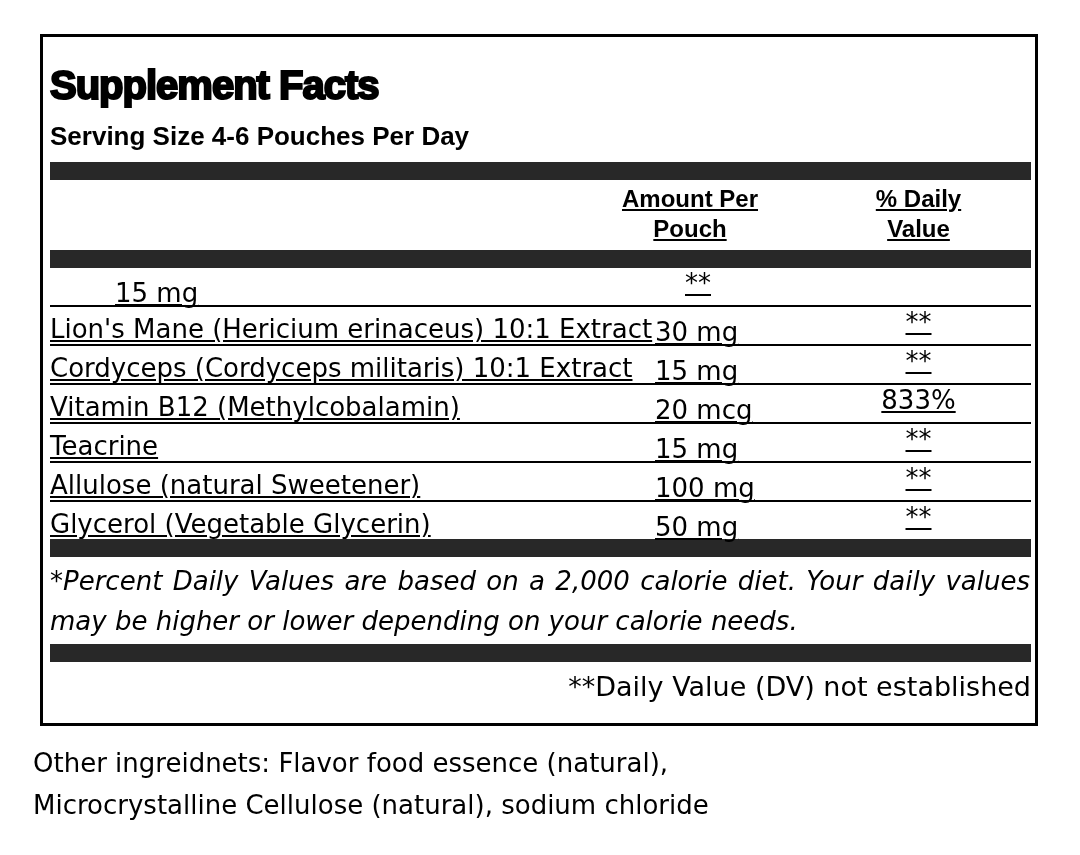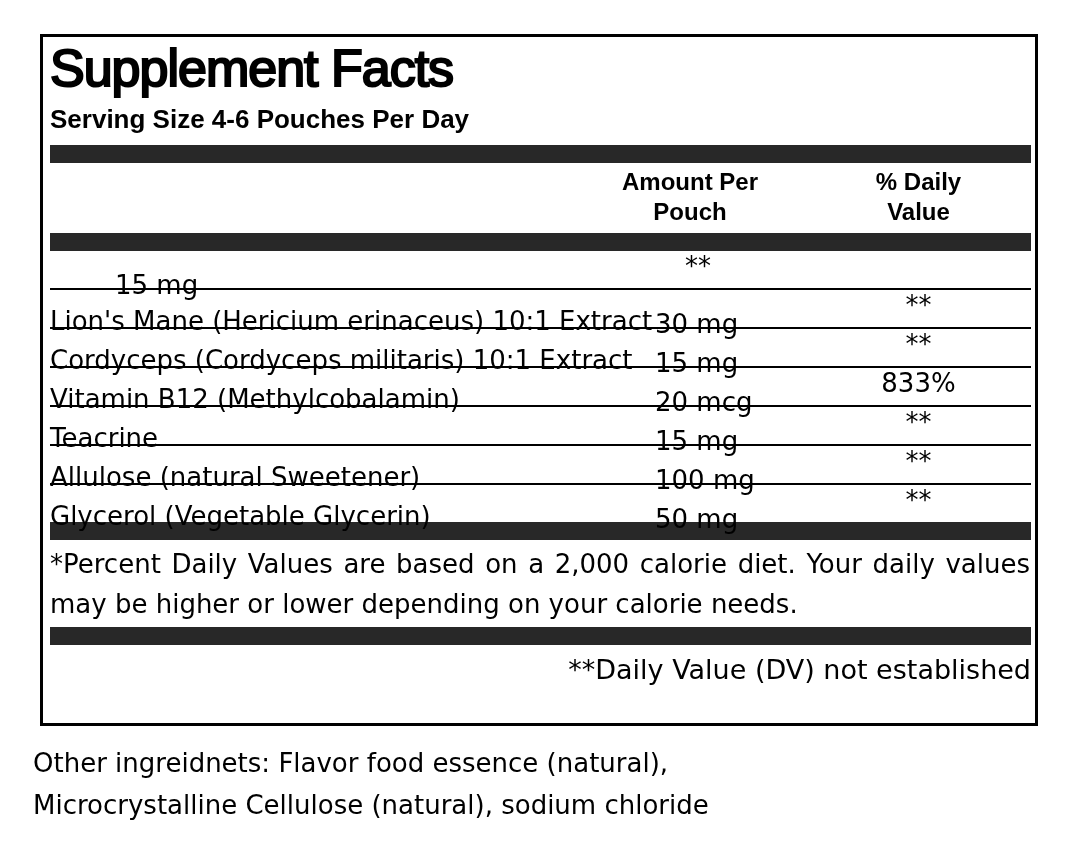--- a/index.html
+++ b/index.html
@@ -17,42 +17,43 @@
     width: 998px;
     height: 692px;
     margin: 34px 0 0 40px;
     border: 3px solid #000;
     padding: 0 4px 0 7px;
     background: #fff;
     overflow: hidden;
   }
 
   .panel-title {
-    margin: 0 0 4px 0;
+    margin: 17px 0 4px 0;
     font-family: "Liberation Sans", sans-serif;
-    font-weight: 400;
-    font-size: 52px;
+    font-weight: 700;
+    font-size: 40px;
     line-height: 62px;
     letter-spacing: -1px;
     -webkit-text-stroke: 2.2px #000;
   }
 
   .serving-line {
     font-family: "Liberation Sans", sans-serif;
     font-weight: bold;
     font-size: 26px;
     line-height: 33px;
   }
 
   .bar { height: 18px; background: #282828; }
   .bar-top { margin-top: 9px; }
 
   .grid-cols {
     display: grid;
     grid-template-columns: 540px 200px 1fr;
+    text-decoration: underline;
   }
 
   .header-row { padding: 4px 0 6px 0; }
   .hdr-cell {
     font-family: "Liberation Sans", sans-serif;
     font-weight: bold;
     font-size: 24px;
     line-height: 30px;
     text-align: center;
   }
@@ -62,36 +63,37 @@
   .row + .row { border-top: 2px solid #000; }
   .cell-name {
     font-size: 26px;
     white-space: nowrap;
     padding-bottom: 3px;
     align-self: end;
   }
   .cell-amt {
     font-size: 26px;
     align-self: start;
-    padding: 19px 0 0 65px;
+    padding: 10px 0 0 65px;
     white-space: nowrap;
   }
   .cell-dv {
     font-size: 26px;
     align-self: start;
     text-align: center;
     padding: 0 0 0 16px;
   }
 
   .footnote-dv {
     margin: 4px 0 3px 0;
     font-size: 26px;
     line-height: 40px;
     text-align: justify;
     padding-right: 1px;
+    font-style: italic;
   }
   .footnote-note {
     margin: 0;
     font-size: 27px;
     padding: 9px 0 14px 6px;
     text-align: right;
   }
 
   .other-ingredients {
     margin: 16px 0 0 33px;

